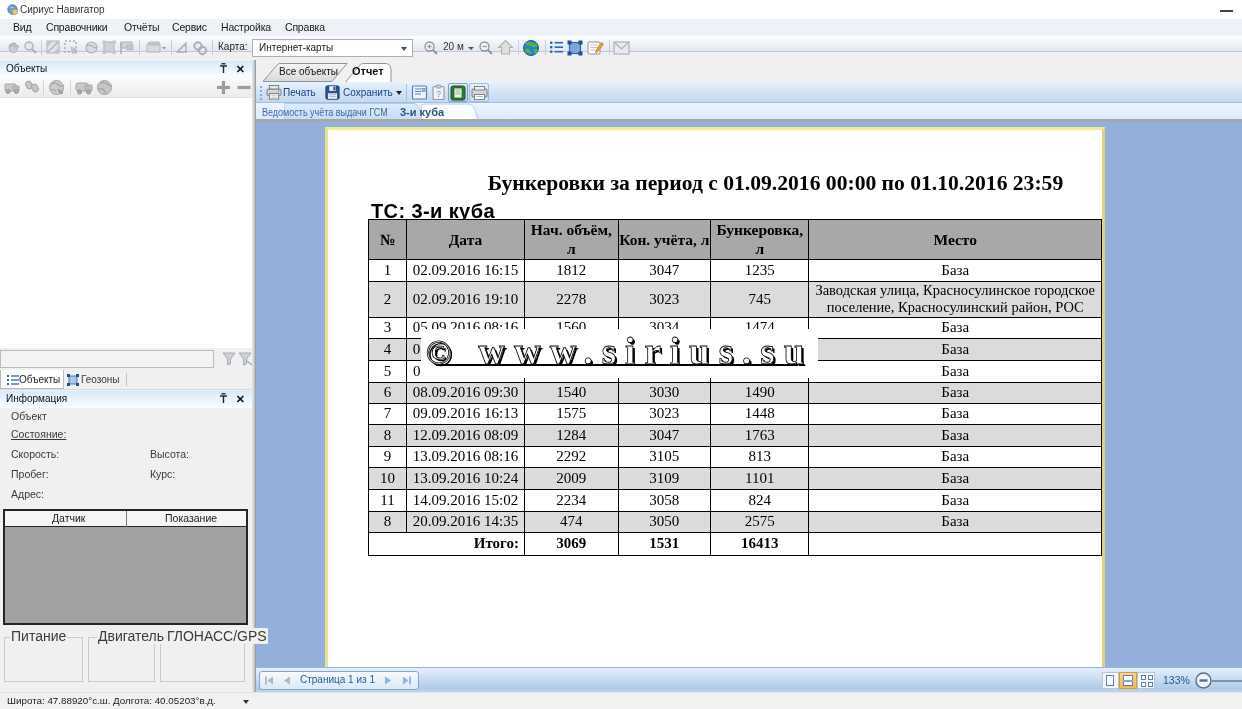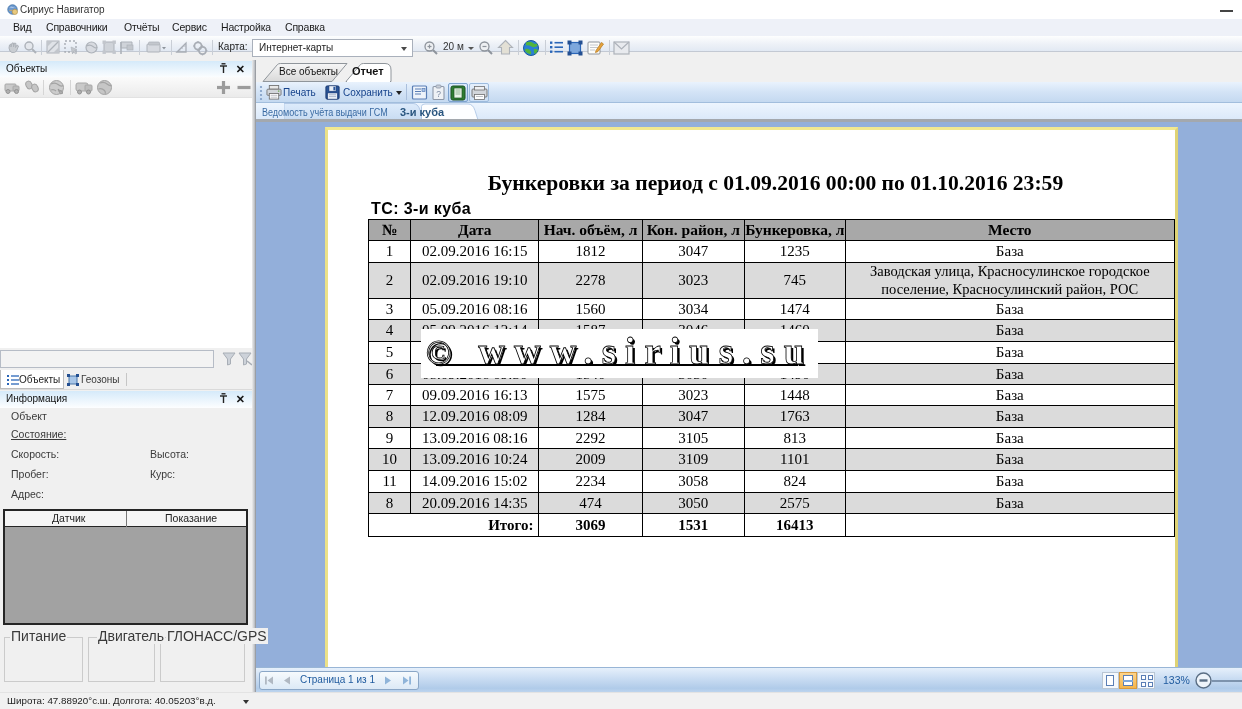--- a/index.html
+++ b/index.html
@@ -44,25 +44,25 @@
 #status { left:0; top:692px; width:1242px; height:17px; background:#f1f1f1; border-top:1px solid #e3e3e3; font-size:9.8px; color:#222; }
 
 
 #tabs1 { left:256px; top:60px; width:986px; height:22px; background:#f0f0f0; }
 #ttool { left:256px; top:82px; width:986px; height:21px;
   background:linear-gradient(#e9f2fd,#d3e3f6 50%,#c4d9f0); border-bottom:1px solid #a2bedd; font-size:10px; color:#15428b; }
 #tabs2 { left:256px; top:103px; width:986px; height:19px; background:linear-gradient(#edf5fe,#d8e7f9);padding-left:28px; }
 #t2line { left:256px; top:119px; width:986px; height:3px; background:#a3a8ae; }
 #rview { left:256px; top:122px; width:986px; height:545px; background:#93afda; overflow:hidden; }
 #navbar { left:256px; top:667px; width:986px; height:25px; background:linear-gradient(#e6f0fb,#c9dcf2 45%,#b0cbe9 85%,#bdd4ee); border-top:1px solid #98b5d6; }
-#page { position:absolute; left:69px; top:5px; width:853px; height:560px; background:#fff; border:3px solid #ebe188; border-top-color:#f1e890; border-right-color:#dfd375; }
+#page { position:absolute; left:69px; top:5px; width:780px; height:560px; background:#fff; border:3px solid #ebe188; border-top-color:#f1e890; border-right-color:#dfd375; }
 
 
 #rtitle { position:absolute; left:-4px; top:41px; width:903px; text-align:center; font-family:"Liberation Serif",serif; font-size:21.6px; font-weight:bold; color:#000; white-space:nowrap; }
-#rts { position:absolute; left:43px; top:70px; font-size:16px; letter-spacing:0.4px; font-weight:bold; color:#000; }
+#rts { position:absolute; left:43px; top:70px; font-size:20px; letter-spacing:0.4px; font-weight:bold; color:#000; }
 table.rt { position:absolute; left:40px; top:89px; border-collapse:collapse; table-layout:fixed; font-family:"Liberation Serif",serif; }
 table.rt td, table.rt th { border:1px solid #000; font-size:15px; font-weight:normal; text-align:center; padding:0; overflow:hidden; line-height:1.25; }
 table.rt th { background:#a8a8a8; font-weight:bold; font-size:15.5px; }
 tr.ev td { background:#dbdbdb; }
 td.sb { border-top-width:2px; }
 #wm { position:absolute; left:93px; top:199px; width:397px; height:49px; background:#fff; text-align:center;
   font-family:"Liberation Serif",serif; font-weight:bold; font-size:37px; line-height:45px; letter-spacing:9px;
   color:#fff; -webkit-text-stroke:0.8px #000; white-space:nowrap; text-shadow:2px 2px 0 #000; }
 </style>
 </head>
@@ -432,21 +432,21 @@
             <col style="width:105px">
             <col style="width:104px">
             <col style="width:101px">
             <col style="width:336px">
           </colgroup>
         <tbody>
             <tr style="height:21px">
               <th>№</th>
               <th>Дата</th>
               <th>Нач. объём, л</th>
-              <th>Кон. район, л</th>
+              <th>Кон. учёта, л</th>
               <th>Бункеровка, л</th>
               <th>Место</th>
             </tr>
         <tr style="height:22px">
               <td>1</td>
               <td>02.09.2016 16:15</td>
               <td>1812</td>
               <td>3047</td>
               <td>1235</td>
               <td>База</td>

